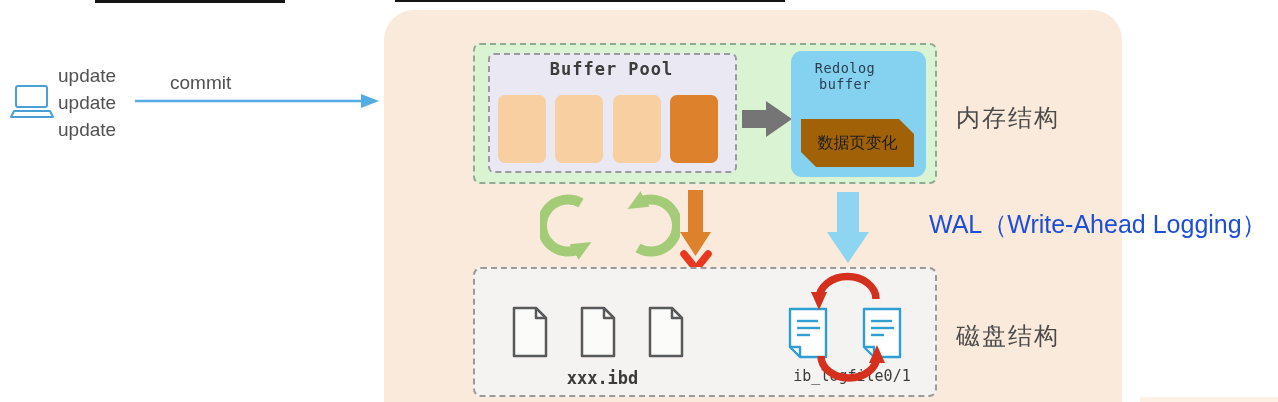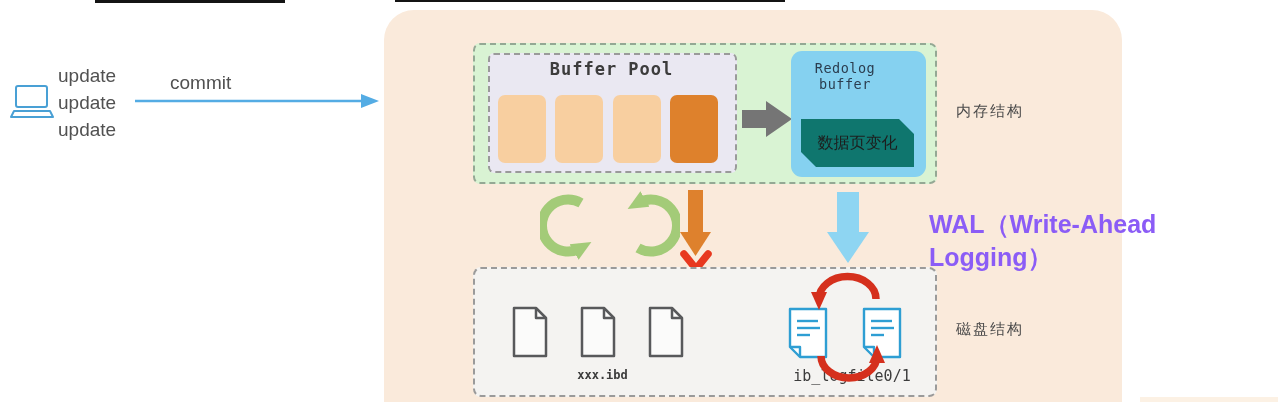--- a/index.html
+++ b/index.html
@@ -24,33 +24,33 @@
   .bp-title{left:488px;top:59px;width:247px;text-align:center;
             font-family:"DejaVu Sans Mono","Liberation Mono",monospace;
             font-weight:bold;font-size:17px;letter-spacing:1px;color:#3c3c3c;}
   .page{top:95px;width:48px;height:68px;border-radius:7px;background:#f8cfa0;}
   .page.dirty{background:#de812c;}
   .redo-box{left:791px;top:51px;width:135px;height:126px;background:#85d1f0;
             border-radius:11px;}
   .redo-title{left:791px;top:60px;width:108px;text-align:center;
               font-family:"DejaVu Sans Mono","Liberation Mono",monospace;
               font-size:13.5px;letter-spacing:0.5px;color:#2b3d4f;}
-  .redo-chip{left:801px;top:119px;width:113px;height:48px;background:#0f766e;
+  .redo-chip{left:801px;top:119px;width:113px;height:48px;background:#a16207;
              clip-path:polygon(0 0,calc(100% - 15px) 0,100% 15px,100% 100%,15px 100%,0 calc(100% - 15px));
              display:flex;align-items:center;justify-content:center;
              font-size:16px;color:#1d1d1d;}
-  .side-label{width:120px;font-size:15px;letter-spacing:2px;color:#4a4a4a;}
-  .wal-label{left:929px;top:208px;width:340px;font-size:25px;font-weight:bold;
-             color:#8b5cf6;}
+  .side-label{width:120px;font-size:24px;letter-spacing:2px;color:#4a4a4a;}
+  .wal-label{left:929px;top:208px;width:340px;font-size:25px;font-weight:normal;
+             color:#1d4ed8;}
   
   .disk-box{left:473px;top:267px;width:464px;height:130px;background:#f4f3f1;
             border:2px dashed #9a9a9a;border-radius:8px;box-sizing:border-box;}
   .mono-label{font-family:"DejaVu Sans Mono","Liberation Mono",monospace;color:#3c3c3c;}
   .ibd-label{left:540px;top:368px;width:125px;text-align:center;
-             font-weight:bold;font-size:12px;}
+             font-weight:bold;font-size:17px;}
   .log-label{left:778px;top:367px;width:148px;text-align:center;font-size:15px;}
 </style>
 </head>
 <body>
 
 <div id="canvas">
 
   <div class="abs crop-bar" style="left:95px;top:0;width:190px;"></div>
   <div class="abs crop-bar" style="left:395px;top:0;width:390px;height:2px;"></div>
 

